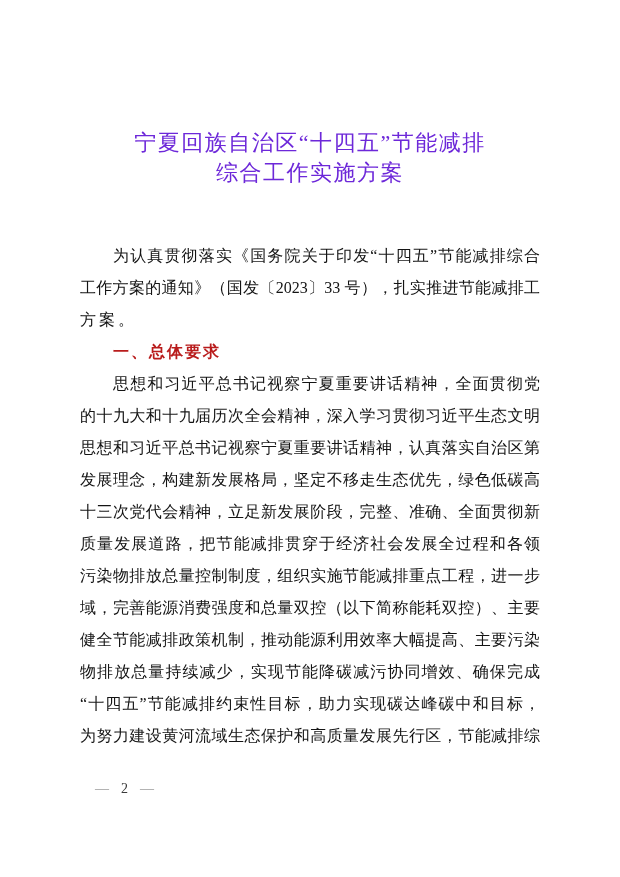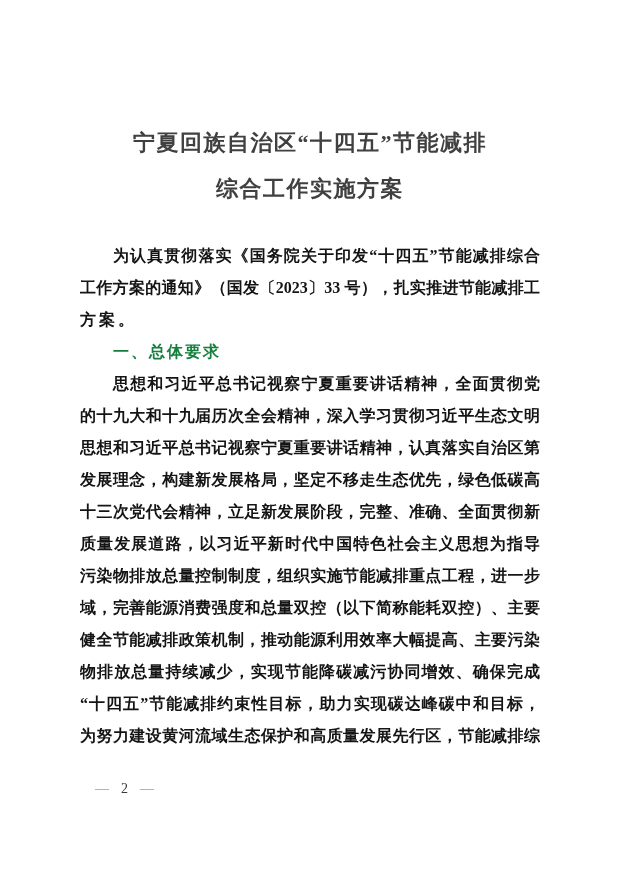--- a/index.html
+++ b/index.html
@@ -18,57 +18,56 @@
   }
   .title-block {
     position: absolute;
     top: 128px;
     left: 0;
     width: 620px;
     text-align: center;
   }
   .title-line {
     font-size: 22px;
-    font-weight: bold;
+    font-weight: normal;
     letter-spacing: 1.5px;
     line-height: 30px;
-    color: #404040;
+    color: #6d28d9;
     font-family: "Liberation Serif", serif;
   }
   .title-line + .title-line {
-    margin-top: 16px;
   }
   .body-block {
     position: absolute;
     top: 240px;
     left: 80px;
     width: 460px;
   }
   .line {
     height: 32px;
     line-height: 32px;
     font-size: 16px;
-    font-weight: 700;
+    font-weight: 400;
     color: #141414;
     text-align: justify;
     text-align-last: justify;
     overflow: hidden;
   }
   .line.short {
     text-align: center;
     text-align-last: left;
     letter-spacing: 3px;
   }
   .line.indent {
     text-indent: 33px;
   }
   .line.heading {
     font-family: "Liberation Sans", sans-serif;
     font-weight: bold;
-    color: #15803d;
+    color: #b91c1c;
     letter-spacing: 2px;
   }
   .footer {
     position: absolute;
     top: 779px;
     left: 95px;
     height: 20px;
     line-height: 20px;
     font-size: 14px;
     font-family: "Liberation Serif", serif;
@@ -96,21 +95,21 @@
   <div class="body-block">
     <div class="line indent">为认真贯彻落实《国务院关于印发“十四五”节能减排综合</div>
     <div class="line">工作方案的通知》（国发〔2023〕33 号），扎实推进节能减排工</div>
     <div class="line short">方案。</div>
     <div class="line short indent heading">一、总体要求</div>
     <div class="line indent">思想和习近平总书记视察宁夏重要讲话精神，全面贯彻党</div>
     <div class="line">的十九大和十九届历次全会精神，深入学习贯彻习近平生态文明</div>
     <div class="line">思想和习近平总书记视察宁夏重要讲话精神，认真落实自治区第</div>
     <div class="line">发展理念，构建新发展格局，坚定不移走生态优先，绿色低碳高</div>
     <div class="line">十三次党代会精神，立足新发展阶段，完整、准确、全面贯彻新</div>
-    <div class="line">质量发展道路，以习近平新时代中国特色社会主义思想为指导</div>
+    <div class="line">质量发展道路，把节能减排贯穿于经济社会发展全过程和各领</div>
     <div class="line">污染物排放总量控制制度，组织实施节能减排重点工程，进一步</div>
     <div class="line">域，完善能源消费强度和总量双控（以下简称能耗双控）、主要</div>
     <div class="line">健全节能减排政策机制，推动能源利用效率大幅提高、主要污染</div>
     <div class="line">物排放总量持续减少，实现节能降碳减污协同增效、确保完成</div>
     <div class="line">“十四五”节能减排约束性目标，助力实现碳达峰碳中和目标，</div>
     <div class="line">为努力建设黄河流域生态保护和高质量发展先行区，节能减排综合</div>
   </div>
 
   <div class="footer">
     <span class="dash">—</span><span class="num">2</span><span class="dash">—</span>

